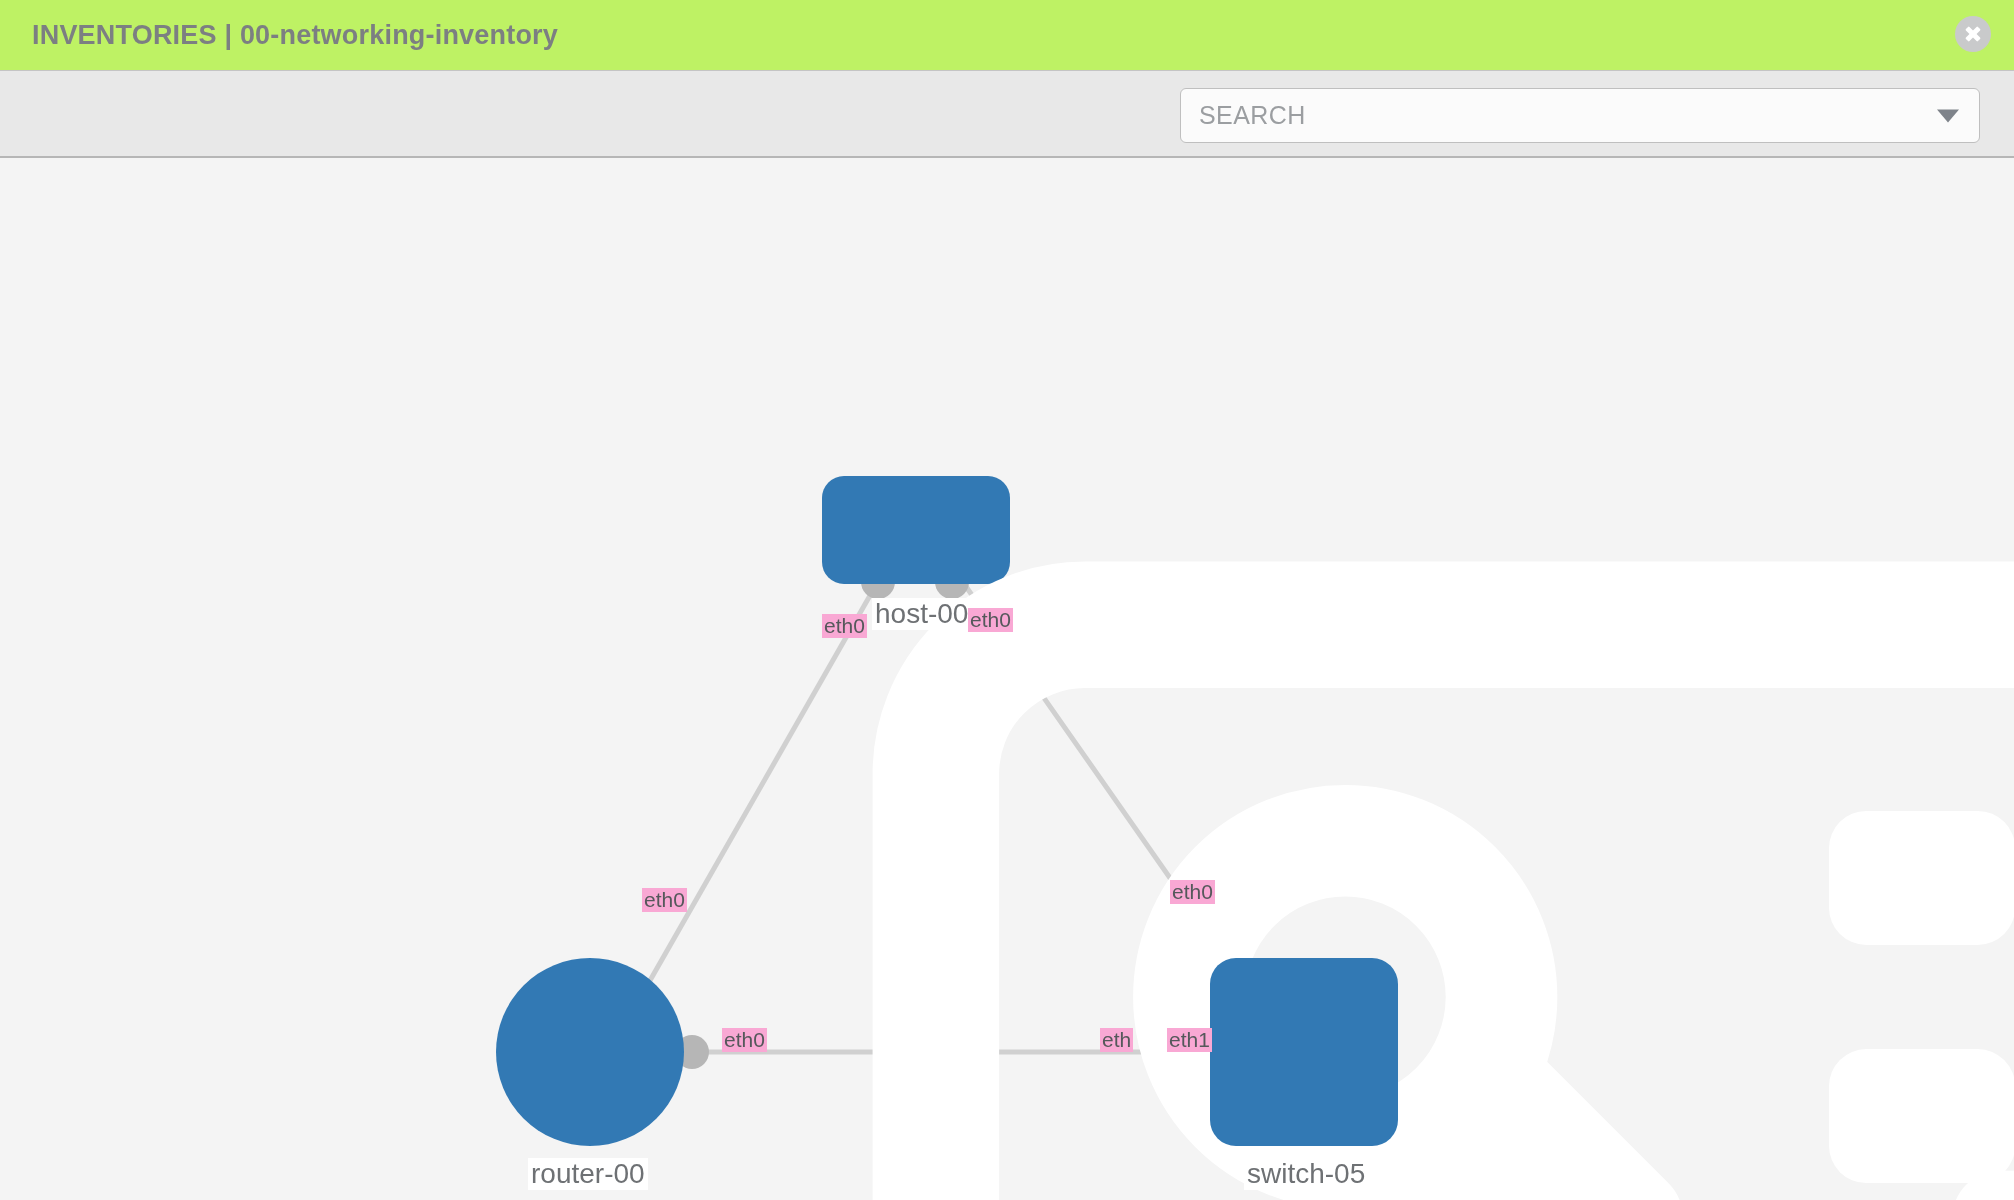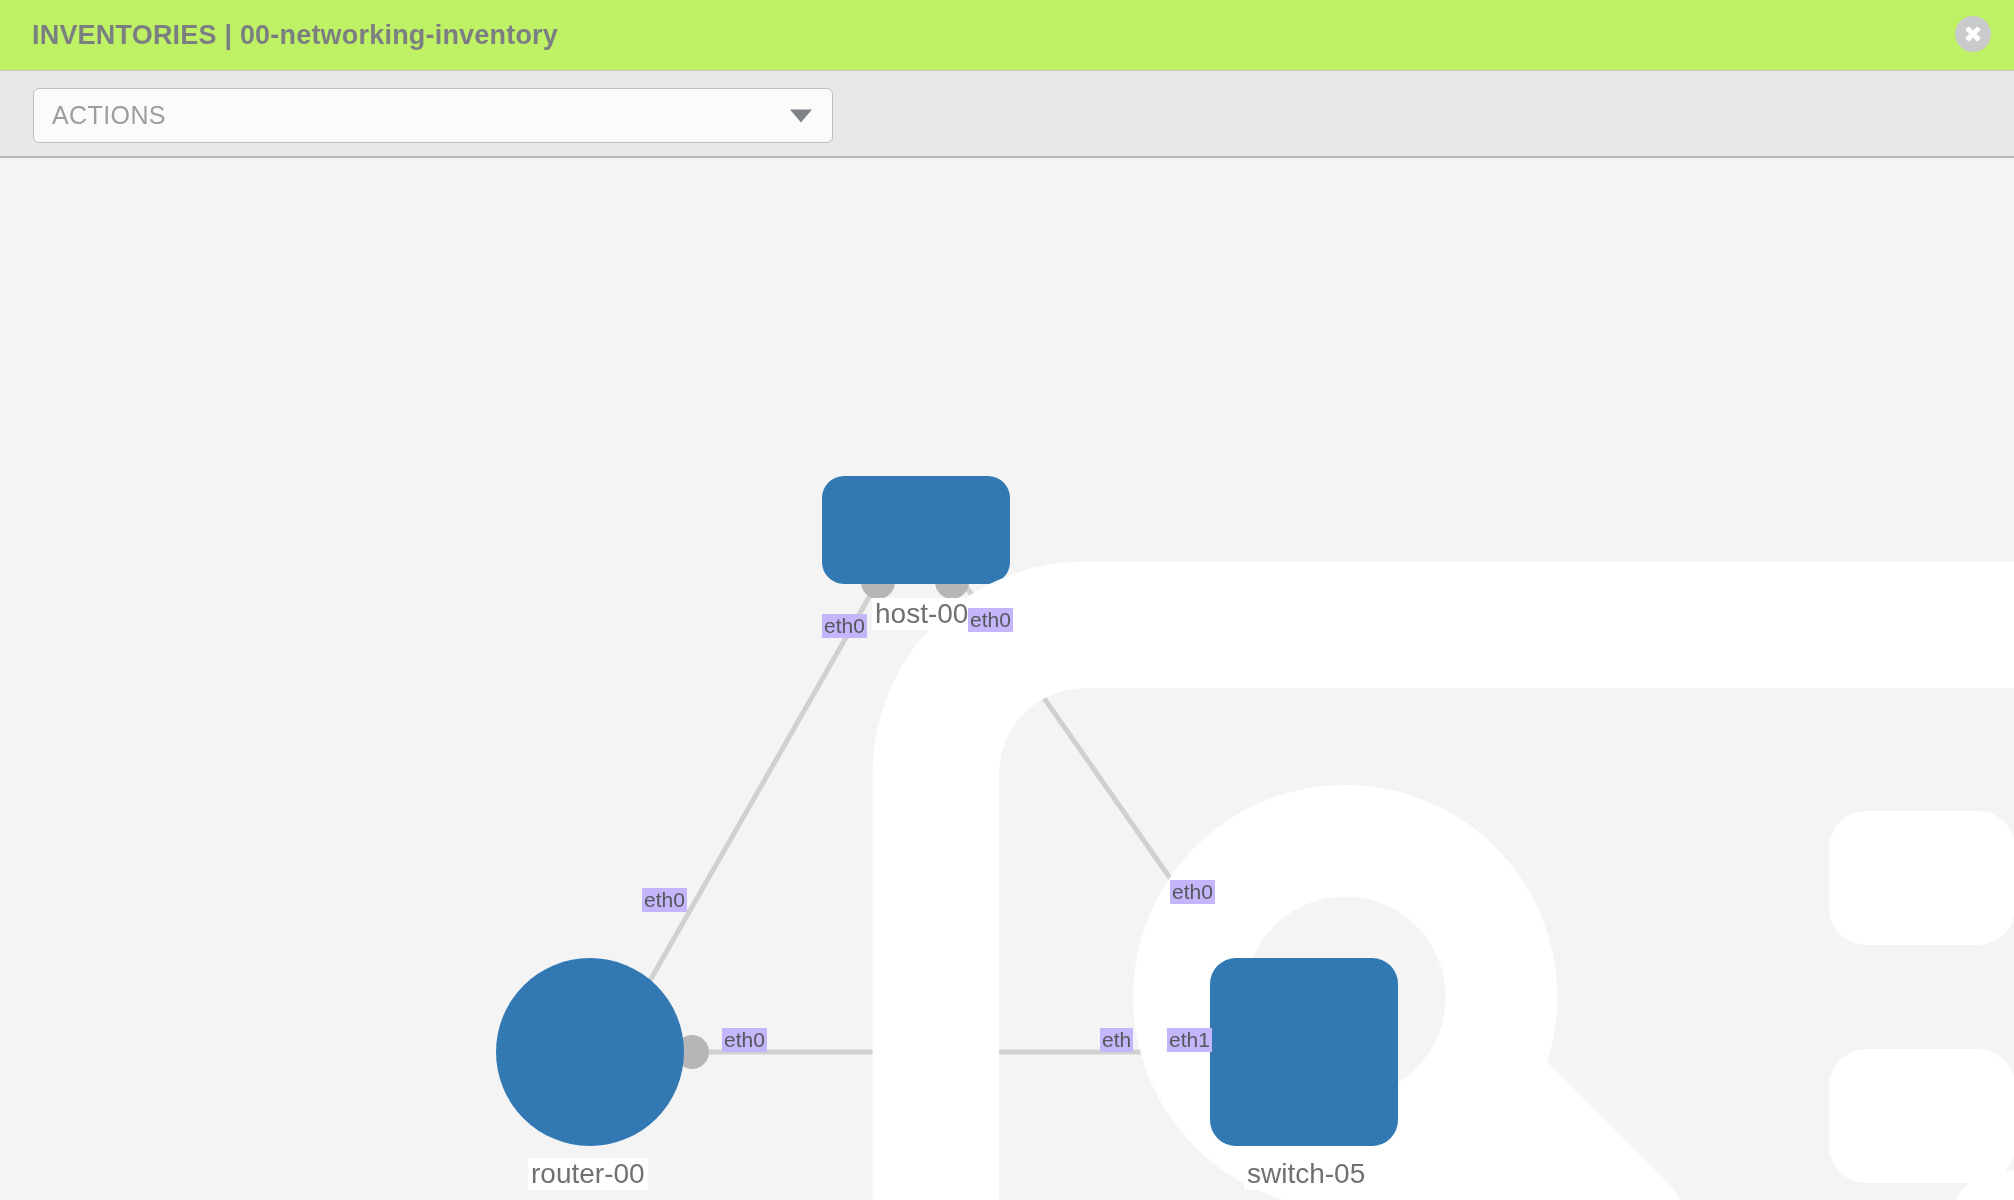--- a/index.html
+++ b/index.html
@@ -105,21 +105,21 @@
     position: absolute;
     background: #ffffff;
     color: #6e7174;
     font-size: 28px;
     white-space: nowrap;
     padding: 0 3px;
     line-height: 1.15;
   }
   .port-label {
     position: absolute;
-    background: #c4b5fd;
+    background: #f9a8d4;
     color: #55585b;
     font-size: 21px;
     white-space: nowrap;
     padding: 0 2px;
     line-height: 1.15;
   }
 
   
   #node-host .node-shape {
     left: 822px; top: 318px;
@@ -197,40 +197,40 @@
 
 <div id="app">
 
   <div class="header">
     <div class="page-title">INVENTORIES | 00-networking-inventory</div>
     <div class="close-btn"></div>
   </div>
 
   <div class="toolbar">
 
-    <div class="select-box" id="actions-select">
-      <span class="sel-label">ACTIONS</span>
-      <span class="caret"></span>
-    </div>
 
     <div class="tool-icon" id="wrench-btn">
       <svg viewBox="0 0 24 24" fill="none" stroke="#80848b" stroke-width="2.4" stroke-linecap="round" stroke-linejoin="round">
         <path d="M19.5 4.6a4.8 4.8 0 0 0-5.9 5.9L4.3 19.8a1.6 1.6 0 0 0 2.3 2.3l9.3-9.3a4.8 4.8 0 0 0 5.9-5.9L18.9 9.6 15.1 8.2 13.7 4.4z"></path>
       </svg>
     </div>
 
     <div class="tool-icon" id="key-btn">
       <svg viewBox="0 0 24 24" fill="none" stroke="#80848b" stroke-width="2.4" stroke-linecap="round" stroke-linejoin="round">
         <circle cx="8" cy="8" r="4.4"></circle>
         <path d="M11.2 11.2 L20.5 20.5"></path>
         <path d="M17.3 17.3 L19.8 14.8"></path>
         <path d="M20.5 20.5 L22.3 18.7"></path>
       </svg>
     </div>
 
+    <div class="select-box" id="search-select">
+      <span class="sel-label">SEARCH</span>
+      <span class="caret"></span>
+    </div>
   </div>
 
   <div class="canvas">
     <div class="topology">
 
       <svg viewBox="0 0 2014 1042">
 
         <g stroke="#d0d0d0" stroke-width="5" stroke-linecap="round">
           <line x1="880" y1="420" x2="640" y2="840"></line>
           <line x1="960" y1="420" x2="1240" y2="820"></line>

